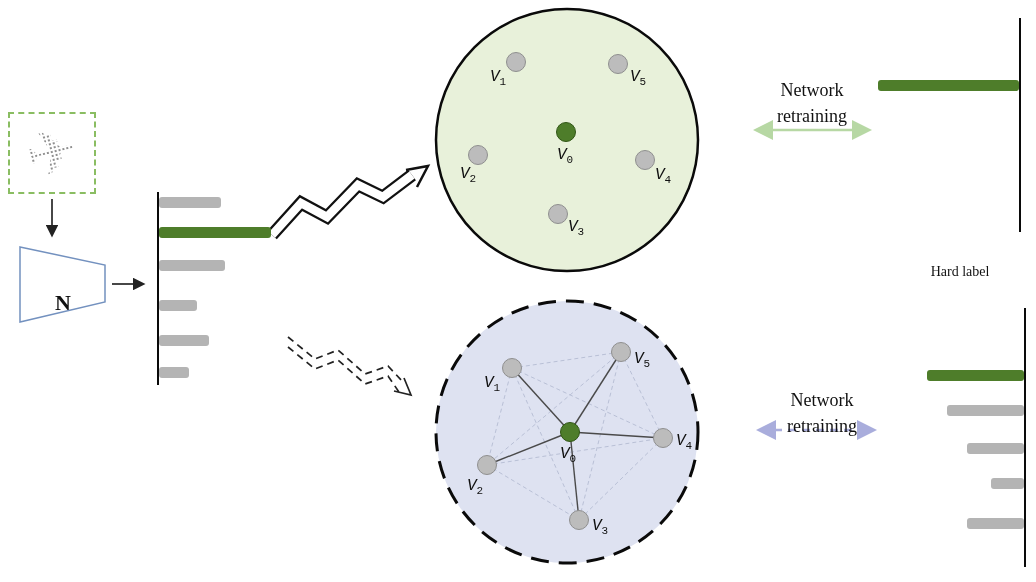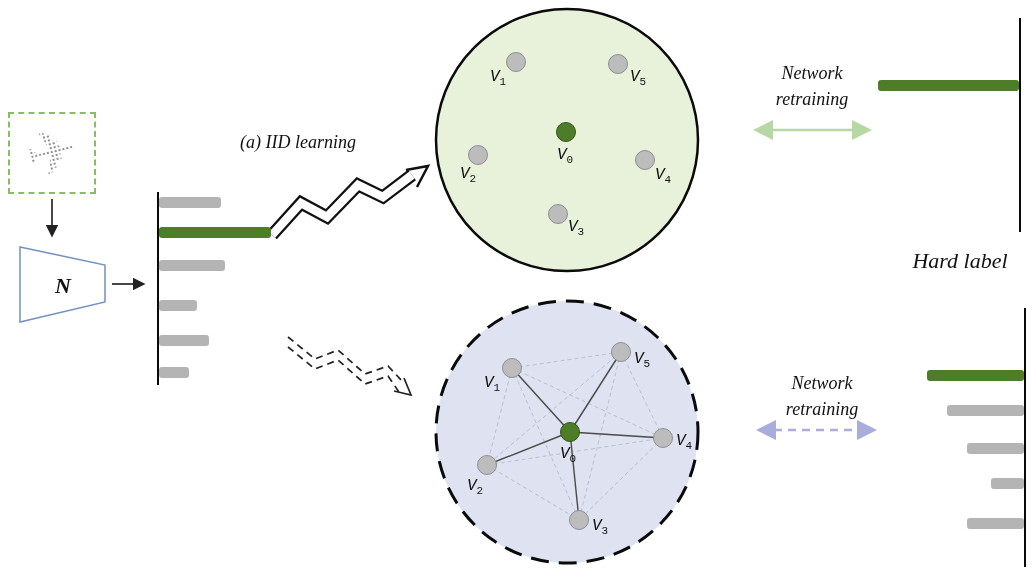--- a/index.html
+++ b/index.html
@@ -1,21 +1,21 @@
 <!DOCTYPE html>
 <html><head>
 <meta charset="utf-8">
 <style>
   html,body { margin:0; padding:0; background:#fff; }
   .canvas {
     position:relative; width:1036px; height:582px; background:#ffffff;
     overflow:hidden; font-family:"Liberation Serif","DejaVu Serif",serif; color:#111;
   }
   svg.layer { position:absolute; left:0; top:0; z-index:1; }
-  .txt { position:absolute; font-style:italic; color:#111; z-index:3; line-height:1.45; }
+  .txt { position:absolute; color:#111; z-index:3; line-height:1.45;margin-top:17px; }
   .center { text-align:center; }
   .plane-box {
     position:absolute; left:8px; top:112px; width:88px; height:82px;
     border:2px dashed #8abd62; box-sizing:border-box; z-index:2;
     display:flex; align-items:center; justify-content:center;
   }
   .plane-glyph {
     font-family:"DejaVu Sans",sans-serif; font-size:62px; line-height:1;
     transform:rotate(-14deg);
     background:radial-gradient(circle,#8f8f8f 1.05px,rgba(0,0,0,0) 1.35px);
@@ -113,24 +113,23 @@
     </div>
 
   <div class="chart axis-right" style="left:866px;top:308px;width:160px;height:259px;">
       <div class="bar" style="top: 62px; width: 97px; height: 11px; right: 0px; background: rgb(78, 125, 42);"></div>
       <div class="bar" style="top: 97px; width: 77px; height: 11px; right: 0px; background: rgb(180, 180, 180);"></div>
       <div class="bar" style="top: 135px; width: 57px; height: 11px; right: 0px; background: rgb(180, 180, 180);"></div>
       <div class="bar" style="top: 170px; width: 33px; height: 11px; right: 0px; background: rgb(180, 180, 180);"></div>
       <div class="bar" style="top: 210px; width: 57px; height: 11px; right: 0px; background: rgb(180, 180, 180);"></div>
     </div>
 
-  <div class="txt" style="left:240px;top:129px;font-size:18px;">(a)  IID learning</div>
   <div class="txt center" style="left:752px;top:60px;width:120px;font-size:18px;">Network retraining</div>
   <div class="txt center" style="left:762px;top:370px;width:120px;font-size:18px;">Network retraining</div>
-  <div class="txt center" style="left:895px;top:245px;width:130px;font-size:22px;text-align:center;">Hard label</div>
+  <div class="txt center" style="left:895px;top:245px;width:130px;font-size:14px;text-align:center;">Hard label</div>
 
   <div id="node-layer">
       <div class="node" style="left: 506px; top: 52px; background: rgb(188, 188, 188);"></div>
       <div class="node-label" style="left: 490px; top: 68px;"><i>V</i><sub>1</sub></div>
       <div class="node" style="left: 608px; top: 54px; background: rgb(188, 188, 188);"></div>
       <div class="node-label" style="left: 630px; top: 68px;"><i>V</i><sub>5</sub></div>
       <div class="node node-hub" style="left: 556px; top: 122px; background: rgb(78, 125, 42);"></div>
       <div class="node-label" style="left: 557px; top: 146px;"><i>V</i><sub>0</sub></div>
       <div class="node" style="left: 468px; top: 145px; background: rgb(188, 188, 188);"></div>
       <div class="node-label" style="left: 460px; top: 165px;"><i>V</i><sub>2</sub></div>

